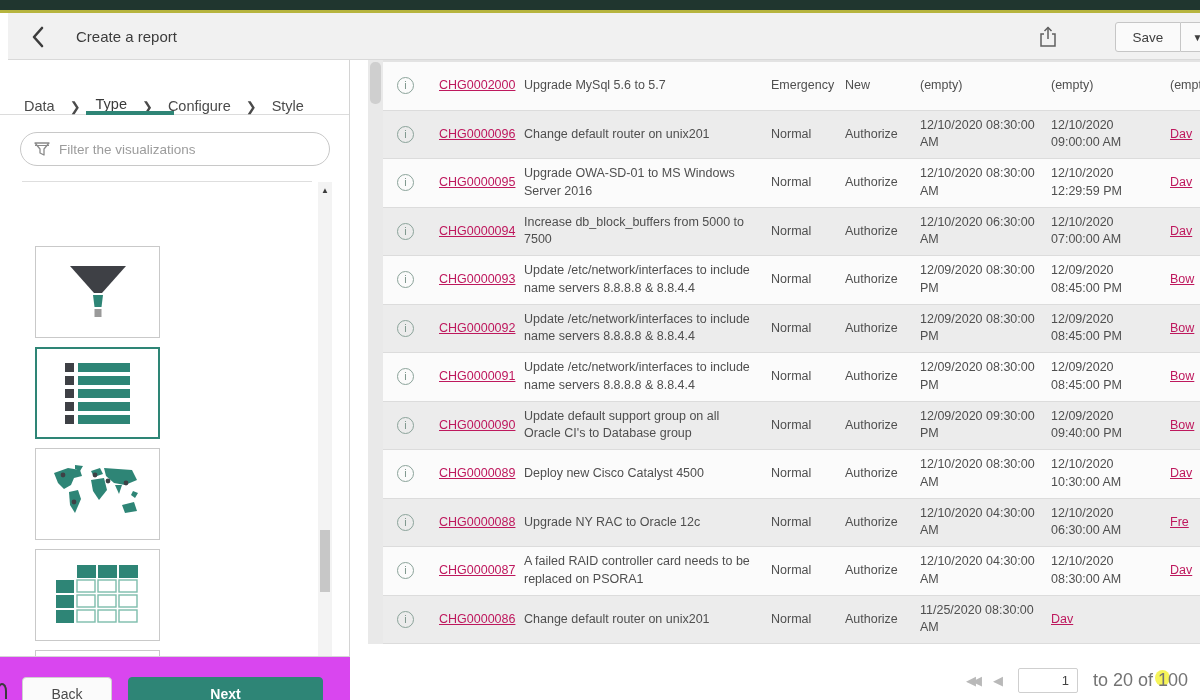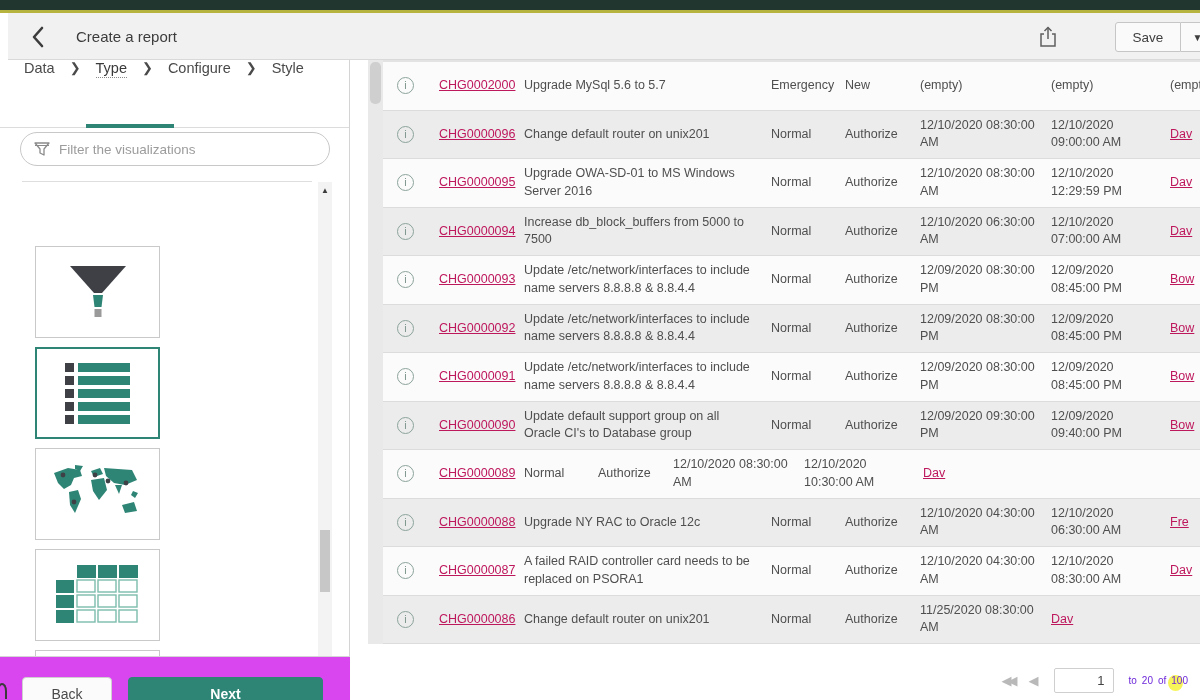--- a/index.html
+++ b/index.html
@@ -24,22 +24,22 @@
   .save-main { width:66px; height:30px; background:#fafafa; border:1px solid #c6c6c6;
     border-radius:3px 0 0 3px; font-size:13.5px; color:#3f3f3f; cursor:pointer; }
   .save-caret { width:34px; height:30px; background:#fafafa; border:1px solid #c6c6c6;
     border-left:none; border-radius:0 3px 3px 0; font-size:10px; color:#3f3f3f; cursor:pointer; }
   .edge-btn { position:absolute; left:1192px; top:9px; width:8px; height:30px;
     background:#2e8576; border:none; border-radius:3px 0 0 3px; }
 
   
   .sidebar { position:absolute; left:0; top:60px; width:350px; height:596px;
     background:#ffffff; border-right:1px solid #d4d4d4; }
-  .crumb-row { position:relative; height:68px; border-bottom:1px solid #dcdcdc;
-    display:flex; align-items:flex-start; padding-left:24px; gap:15px; }
+  .crumb-row { position:relative; height:55px; border-bottom:1px solid #dcdcdc;
+    display:flex; align-items:flex-end; padding-left:24px; gap:15px; }
   .crumb-item { font-size:14.5px; color:#4a4a4a; cursor:pointer; }
   .crumb-item.active { color:#3a3a3a; border-bottom:1px dotted #8a8a8a; padding-bottom:1px; }
   .crumb-chevron { font-size:13px; color:#4a4a4a; }
   .crumb-bar { position:absolute; left:86px; bottom:-1px; width:88px; height:4px; background:#2e8576; }
 
   .filter-wrap { position:absolute; left:20px; top:72px; width:310px; height:34px;
     border:1px solid #c8c8c8; border-radius:17px; background:#fff; display:flex; align-items:center; }
   .filter-icon { margin:0 9px 0 13px; display:flex; }
   .filter-input { flex:1; border:none; outline:none; font-size:13.5px; color:#555;
     background:transparent; font-family:"Liberation Sans", sans-serif; }
@@ -100,21 +100,21 @@
 
   
   .pager { position:absolute; right:12px; top:600px; height:40px; display:flex;
     align-items:center; gap:15px; }
   .pg-arrow { background:transparent; border:none; color:#b9b9b9; font-size:13px;
     cursor:pointer; padding:0; }
   .pg-first { letter-spacing:-4px; }
   .pg-input { width:60px; height:25px; border:1px solid #cfcfcf; border-radius:2px;
     text-align:right; padding-right:8px; font-size:13px; color:#444;
     font-family:"Liberation Sans", sans-serif; }
-  .pg-text { font-size:10px; color:#6d28d9; display:flex; gap:5px; align-items:center; }
+  .pg-text { font-size:18px; color:#737373; display:flex; gap:5px; align-items:center; }
   .pg-total { position:relative; z-index:0; }
   .pg-total::before { content:""; position:absolute; left:-3px; top:0; width:15px; height:16px;
     background:#f4f23c; border-radius:50%; opacity:.85; z-index:-1; }
 </style>
 </head>
 <body>
 
 <div class="stage">
 
   <div class="top-strip"></div>
@@ -397,20 +397,21 @@
       <span class="t-link">Bow</span>
     </div>
   </div>
         <div class="t-row even">
     <div class="cell c-info">
       <span class="info-badge">i</span>
     </div>
     <div class="cell c-number">
       <span class="t-link">CHG0000089</span>
     </div>
+    <div class="cell c-desc">Deploy new Cisco Catalyst 4500</div>
     <div class="cell c-priority">Normal</div>
     <div class="cell c-state">Authorize</div>
     <div class="cell c-start">12/10/2020 08:30:00 AM</div>
     <div class="cell c-end">12/10/2020 10:30:00 AM</div>
     <div class="cell c-assigned">
       <span class="t-link">Dav</span>
     </div>
   </div>
         <div class="t-row odd">
     <div class="cell c-info">

